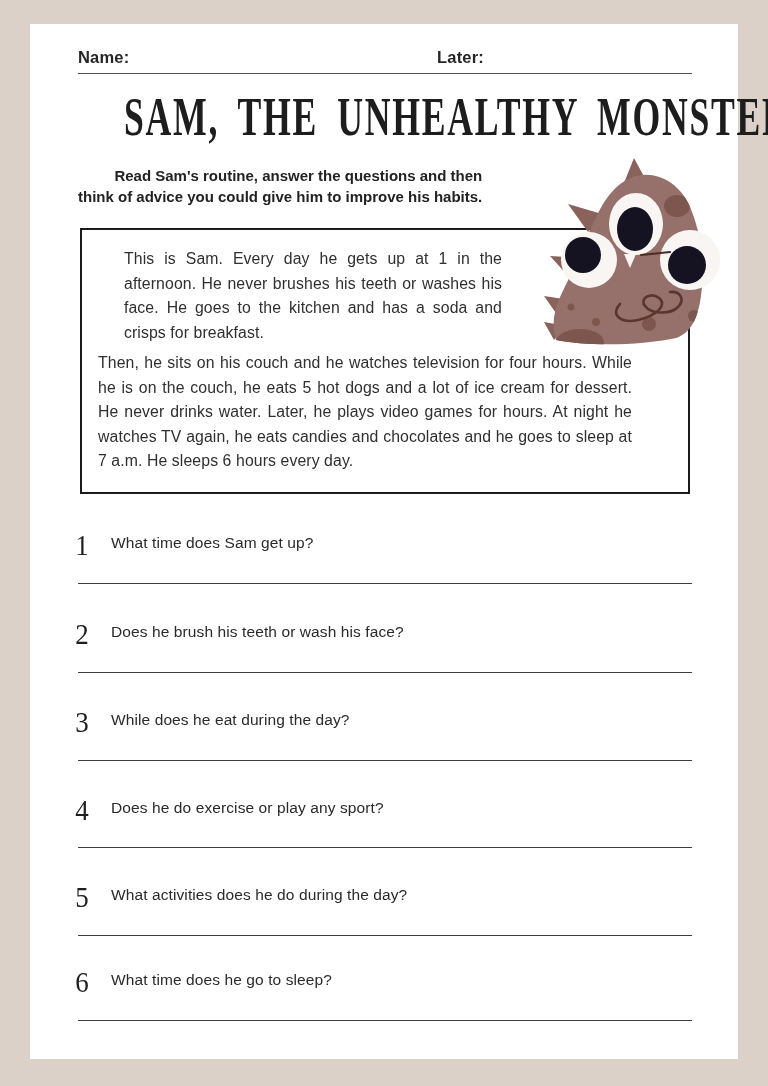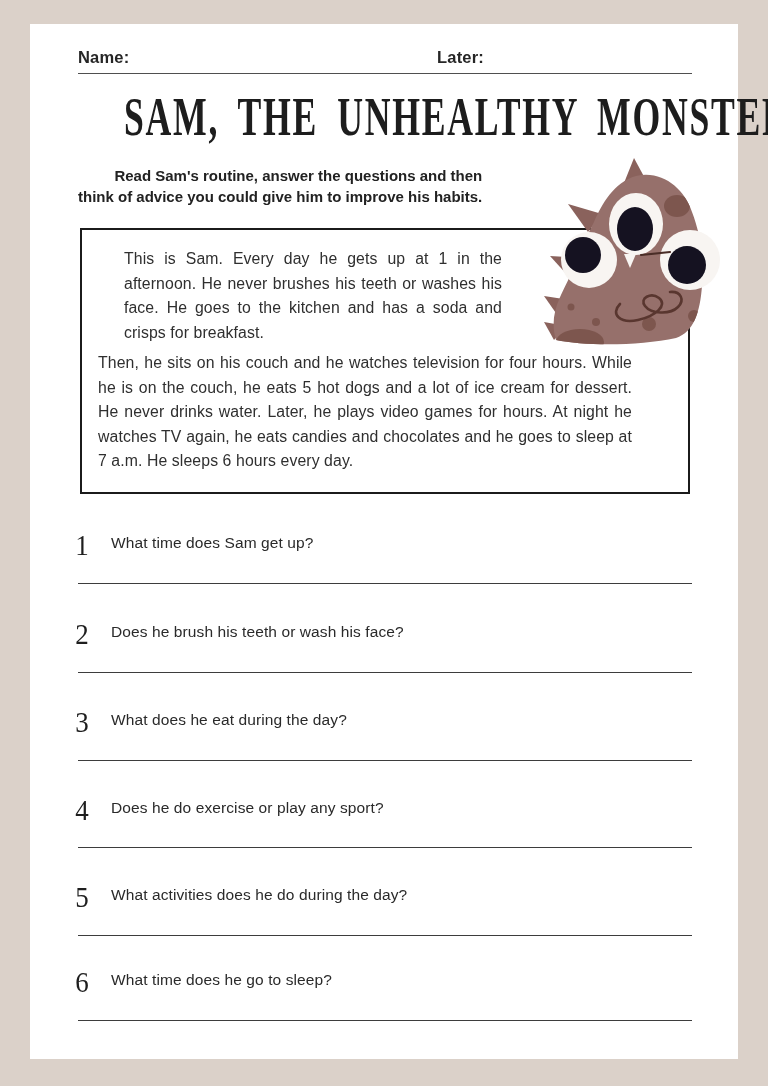--- a/index.html
+++ b/index.html
@@ -131,21 +131,21 @@
   <div class="answer-line" style="top:559px"></div>
 
   <div class="q-row" style="top:593px">
     <span class="q-num">2</span>
     <span class="q-text">Does he brush his teeth or wash his face?</span>
   </div>
   <div class="answer-line" style="top:648px"></div>
 
   <div class="q-row" style="top:681px">
     <span class="q-num">3</span>
-    <span class="q-text">What does he eat during the day?</span>
+    <span class="q-text">While does he eat during the day?</span>
   </div>
   <div class="answer-line" style="top:736px"></div>
 
   <div class="q-row" style="top:769px">
     <span class="q-num">4</span>
     <span class="q-text">Does he do exercise or play any sport?</span>
   </div>
   <div class="answer-line" style="top:823px"></div>
 
   <div class="q-row" style="top:856px">

